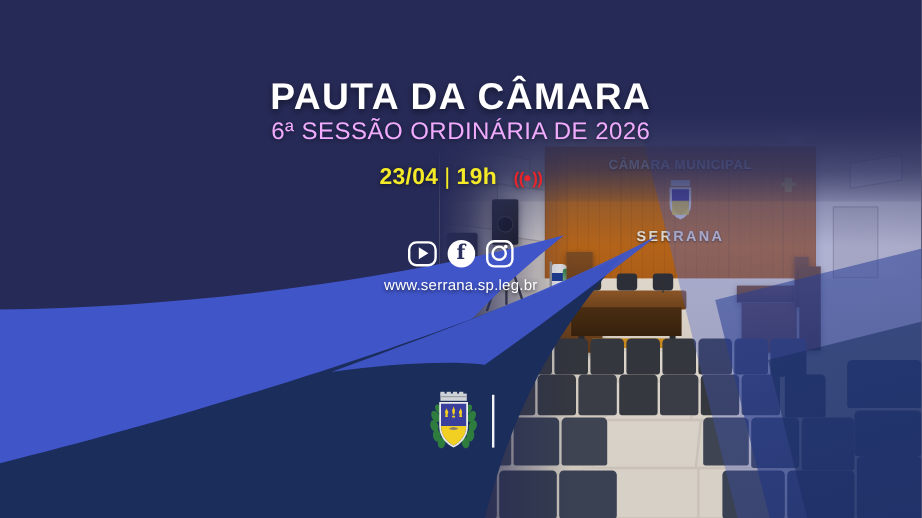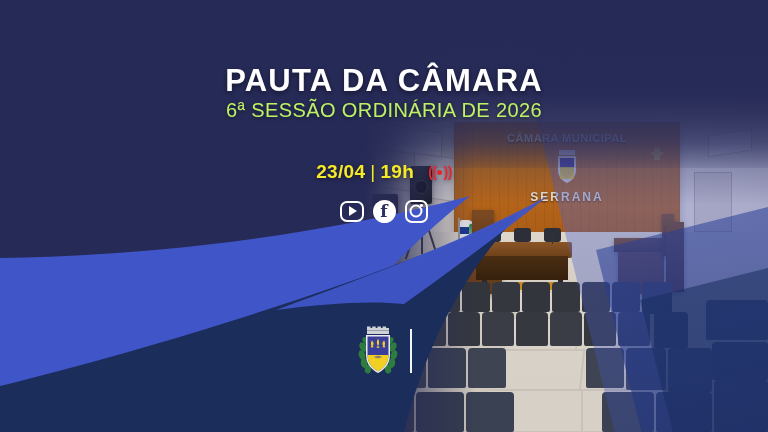--- a/index.html
+++ b/index.html
@@ -94,26 +94,26 @@
     background:rgba(26,45,95,.55);transform:rotate(-14deg);transform-origin:0 0;}
 
   
   .art{position:absolute;left:0;top:0;width:768px;height:432px;}
 
   
   .title{position:absolute;left:0;right:0;top:63px;text-align:center;
     color:#ffffff;font-size:31px;font-weight:700;letter-spacing:1.2px;
     text-shadow:0 2px 5px rgba(0,0,0,.45);}
   .subtitle{position:absolute;left:0;right:0;top:99px;text-align:center;
-    color:#bef264;font-size:20px;font-weight:400;letter-spacing:.4px;
+    color:#f0abfc;font-size:20px;font-weight:400;letter-spacing:.4px;
     text-shadow:0 1px 4px rgba(0,0,0,.45);}
   .dateline{position:absolute;left:0;right:0;top:137px;text-align:center;
     color:#f5ea27;font-size:19px;font-weight:700;letter-spacing:.3px;
     text-shadow:0 1px 4px rgba(0,0,0,.5);
-    display:flex;align-items:center;justify-content:center;gap:0;margin-top:24px;}
+    display:flex;align-items:center;justify-content:center;gap:0;}
   .dl-sep{color:#f5ea27;padding:0 5px;font-weight:500;}
   .dl-gap{display:inline-block;width:9px;}
   .live{display:inline-flex;align-items:center;margin-left:5px;color:#e8252c;
     font-size:14px;font-weight:700;letter-spacing:-.5px;line-height:1;}
   .live-dot{display:inline-block;width:5px;height:5px;border-radius:50%;
     background:#e8252c;margin:0 1px;}
 
   
   .social{position:absolute;left:0;right:0;top:199px;
     display:flex;justify-content:center;align-items:center;gap:8px;}
@@ -324,20 +324,21 @@
           <span class="yt-tri"></span>
         </span>
     </span>
     <span class="ico">
       <span class="fb"></span>
     </span>
     <span class="ico">
       <span class="ig"></span>
     </span>
   </div>
+  <div class="url">www.serrana.sp.leg.br</div>
 
   <div class="logo">
     <span class="crest">
       <svg viewBox="0 0 44 52" width="44" height="52">
 
         <g fill="#2f7d3e">
           <ellipse cx="7" cy="22" rx="3.2" ry="5" transform="rotate(-28 7 22)"></ellipse>
           <ellipse cx="6" cy="30" rx="3.2" ry="5" transform="rotate(-18 6 30)"></ellipse>
           <ellipse cx="8" cy="38" rx="3.2" ry="5" transform="rotate(-8 8 38)"></ellipse>
           <ellipse cx="12" cy="44" rx="3.2" ry="4.6" transform="rotate(8 12 44)"></ellipse>

